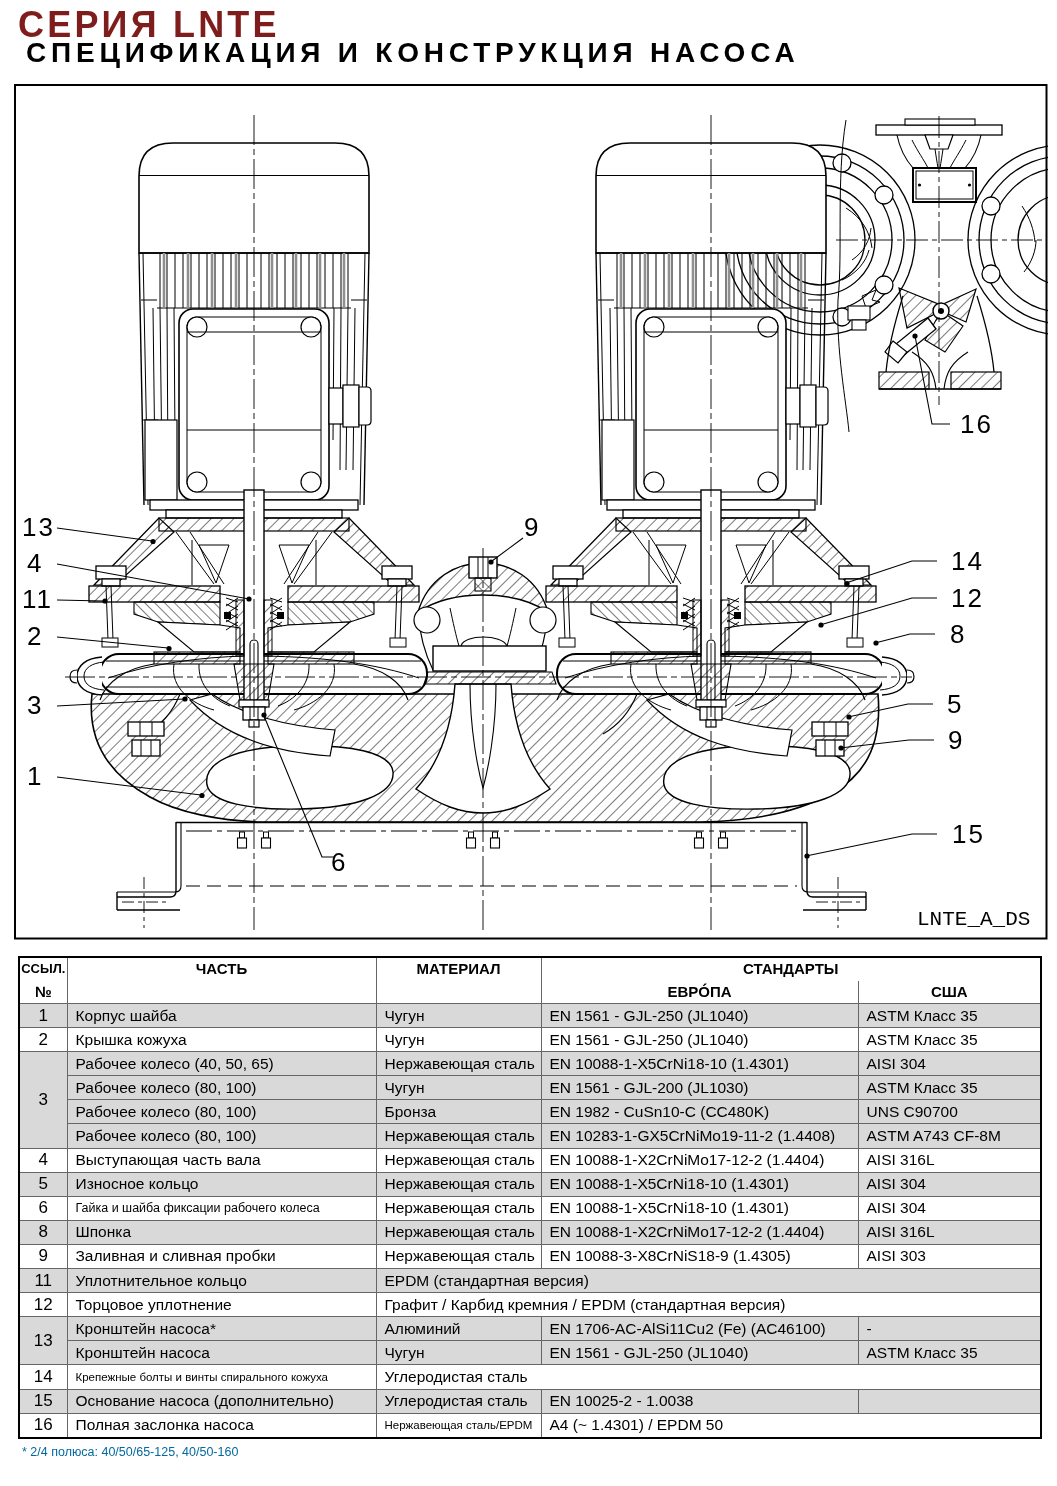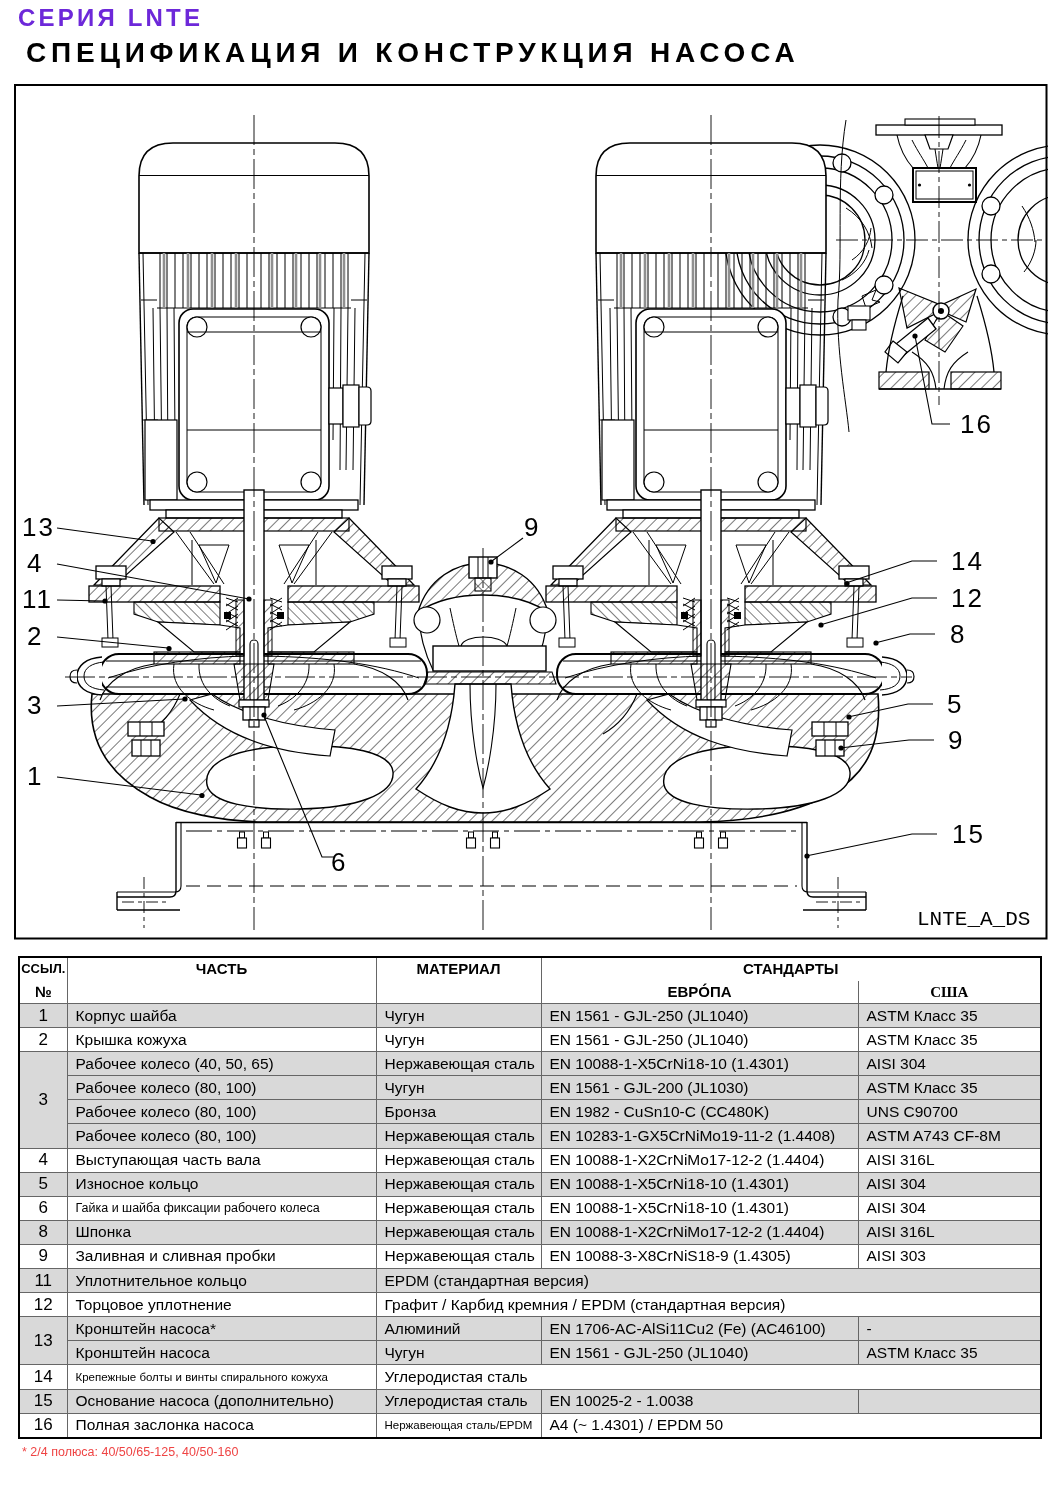--- a/index.html
+++ b/index.html
@@ -1,31 +1,31 @@
 <!DOCTYPE html>
 <html><head>
 <meta charset="utf-8">
 <style>
   html,body{margin:0;padding:0;background:#fff;}
   body{width:1057px;height:1486px;position:relative;font-family:"Liberation Sans",sans-serif;overflow:hidden;}
-  .t1{position:absolute;left:18px;top:4px;font-size:24px;font-weight:bold;letter-spacing:3.2px;color:#6d28d9;white-space:nowrap;}
+  .t1{position:absolute;left:18px;top:4px;font-size:36px;font-weight:bold;letter-spacing:3.2px;color:#7f1d1d;white-space:nowrap;}
   .t2{position:absolute;left:26px;top:37px;font-size:28px;font-weight:bold;letter-spacing:4.8px;color:#000;white-space:nowrap;}
   #draw{position:absolute;left:14px;top:84px;}
   #tblwrap{position:absolute;left:18px;top:956px;width:1022px;}
   table{border-collapse:collapse;table-layout:fixed;width:1022px;font-size:15.5px;color:#000;border-radius:19px;}
   td,th{border:1px solid #666;padding:0 0 0 8px;height:23.1px;overflow:hidden;white-space:nowrap;vertical-align:middle;}
   table{border:2px solid #000;}
   th{text-align:center;padding:0;font-size:15px;vertical-align:top;height:21.5px;}
   th .hl{display:block;height:22.5px;line-height:22.5px;}
   td.num{text-align:center;padding:0;font-size:17px;}
   tr.g td{background:#d9d9d9;}
   tr.w td{background:#fff;}
   tr.sub td{border-top:1px solid #b0b0b0;}
   td.sm{font-size:11.5px;margin-left:8px;}
-  .fnl{position:absolute;left:22px;top:1445px;font-size:12.5px;color:#ef4444;}
+  .fnl{position:absolute;left:22px;top:1445px;font-size:12.5px;color:#0369a1;}
   .fnr{position:absolute;left:956px;top:1492px;font-size:12px;color:#ef4444;}
 </style>
 </head>
 <body>
 <div class="t1">СЕРИЯ LNTE</div>
 <div class="t2">СПЕЦИФИКАЦИЯ И КОНСТРУКЦИЯ НАСОСА</div>
 <svg id="draw" width="1034" height="856" viewBox="14 84 1034 856">
 <defs>
 <pattern id="hp" patternUnits="userSpaceOnUse" width="8" height="8" patternTransform="rotate(45)">
 <line x1="0" y1="0" x2="0" y2="8" stroke="#000" stroke-width="1.05"></line>
@@ -425,21 +425,21 @@
             <span class="hl">МАТЕРИАЛ</span>
           </th>
           <th colspan="2" style="border-bottom:none;">
             <span class="hl">СТАНДАРТЫ</span>
           </th>
         </tr>
 <tr>
           <th style="border-top:none;">
             <span class="hl">ЕВРÓПА</span>
           </th>
-          <th style="border-top:none;font-family:Liberation Serif, serif;">
+          <th style="border-top:none;">
             <span class="hl">США</span>
           </th>
         </tr>
 <tr class="g">
           <td class="num">1</td>
           <td>Корпус шайба</td>
           <td>Чугун</td>
           <td>EN 1561 - GJL-250 (JL1040)</td>
           <td>ASTM Класс 35</td>
         </tr>

